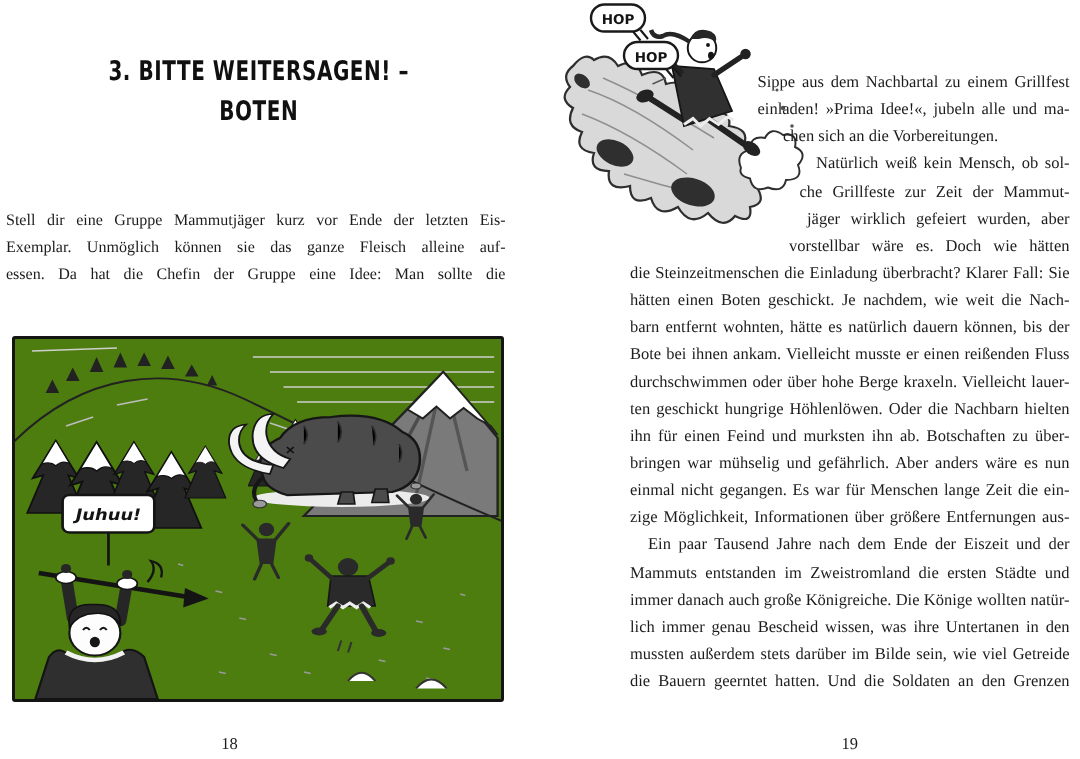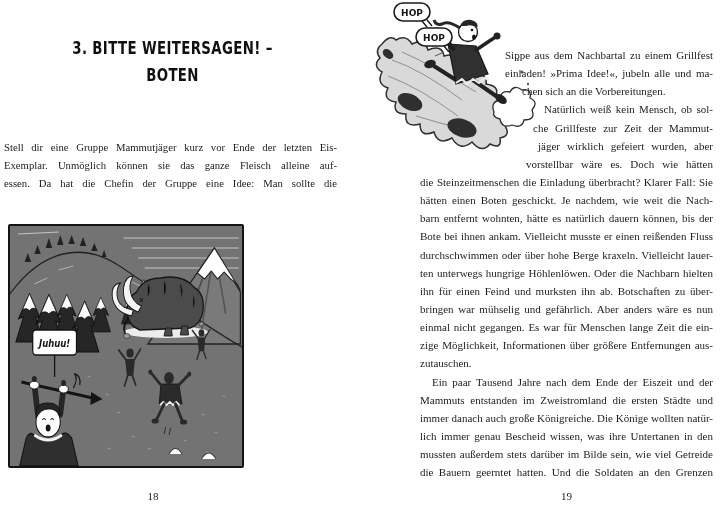--- a/index.html
+++ b/index.html
@@ -5,22 +5,22 @@
   html,body{margin:0;padding:0;background:#ffffff;}
   .screen{position:relative;width:720px;height:506px;background:#ffffff;overflow:hidden;
           font-family:"Liberation Serif","DejaVu Serif",serif;color:#1c1c1c;}
 
   
   .chapter-title{position:absolute;left:25px;top:34px;width:295px;text-align:center;
     font-family:"DejaVu Sans","Liberation Sans",sans-serif;font-weight:bold;font-size:18px;
     line-height:27px;letter-spacing:.5px;color:#101010;transform:scaleX(.74);transform-origin:50% 0;}
   .ltext{position:absolute;left:4px;top:138px;width:333px;font-size:10.7px;line-height:18.2px;}
   .lln{text-align:justify;text-align-last:justify;height:18.2px;overflow:visible;}
-  .illu-left{position:absolute;left:8px;top:224px;width:236px;height:244px;border:2px solid #141414;
-    border-radius:2px;background:#737373;box-sizing:border-box;}
+  .illu-left{position:absolute;left:8px;top:224px;width:328px;height:244px;border:2px solid #141414;
+    border-radius:2px;background:#4d7c0f;box-sizing:border-box;}
   .illu-left svg{display:block;width:100%;height:100%;}
 
   
   .illu-right{position:absolute;left:372px;top:0;width:165px;height:165px;text-align:right;}
   .illu-right svg{display:block;width:100%;height:100%;}
   .rtext{position:absolute;left:420px;top:46px;width:293px;font-size:11px;line-height:18.15px;}
   .rln{text-align:justify;text-align-last:justify;height:18.15px;overflow:visible;}
   .rln.noj{text-align:left;text-align-last:left;}
   .m85{margin-left:85px}.m102{margin-left:102px}.m124{margin-left:124px}
   .m113{margin-left:113px}.m118{margin-left:118px}.m106{margin-left:106px}
@@ -259,26 +259,25 @@
       <div class="rln noj m102">chen sich an die Vorbereitungen.</div>
       <div class="rln m124">Natürlich weiß kein Mensch, ob sol-</div>
       <div class="rln m113">che Grillfeste zur Zeit der Mammut-</div>
       <div class="rln m118">jäger wirklich gefeiert wurden, aber</div>
       <div class="rln m106">vorstellbar wäre es. Doch wie hätten</div>
       <div class="rln">die Steinzeitmenschen die Einladung überbracht? Klarer Fall: Sie</div>
       <div class="rln">hätten einen Boten geschickt. Je nachdem, wie weit die Nach-</div>
       <div class="rln">barn entfernt wohnten, hätte es natürlich dauern können, bis der</div>
       <div class="rln">Bote bei ihnen ankam. Vielleicht musste er einen reißenden Fluss</div>
       <div class="rln">durchschwimmen oder über hohe Berge kraxeln. Vielleicht lauer-</div>
-      <div class="rln">ten unterwegs hungrige Höhlenlöwen. Oder die Nachbarn hielten</div>
+      <div class="rln">ten geschickt hungrige Höhlenlöwen. Oder die Nachbarn hielten</div>
       <div class="rln">ihn für einen Feind und murksten ihn ab. Botschaften zu über-</div>
       <div class="rln">bringen war mühselig und gefährlich. Aber anders wäre es nun</div>
       <div class="rln">einmal nicht gegangen. Es war für Menschen lange Zeit die ein-</div>
       <div class="rln">zige Möglichkeit, Informationen über größere Entfernungen aus-</div>
-      <div class="rln noj">zutauschen.</div>
       <div class="rln ind">Ein paar Tausend Jahre nach dem Ende der Eiszeit und der</div>
       <div class="rln">Mammuts entstanden im Zweistromland die ersten Städte und</div>
       <div class="rln">immer danach auch große Königreiche. Die Könige wollten natür-</div>
       <div class="rln">lich immer genau Bescheid wissen, was ihre Untertanen in den</div>
       <div class="rln">mussten außerdem stets darüber im Bilde sein, wie viel Getreide</div>
       <div class="rln">die Bauern geerntet hatten. Und die Soldaten an den Grenzen</div>
     </div>
 
     <div class="pagenum" id="pn-right">19</div>
   </div>

